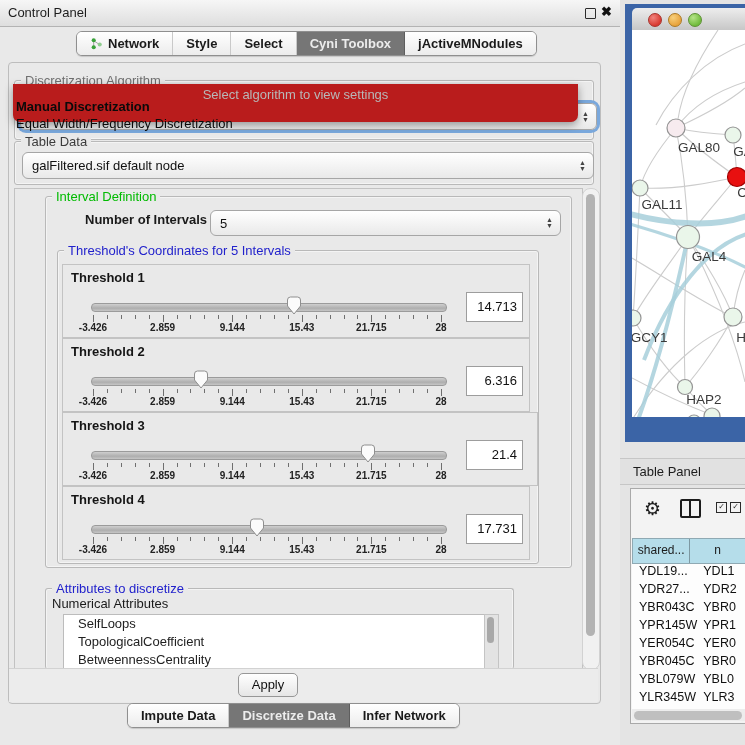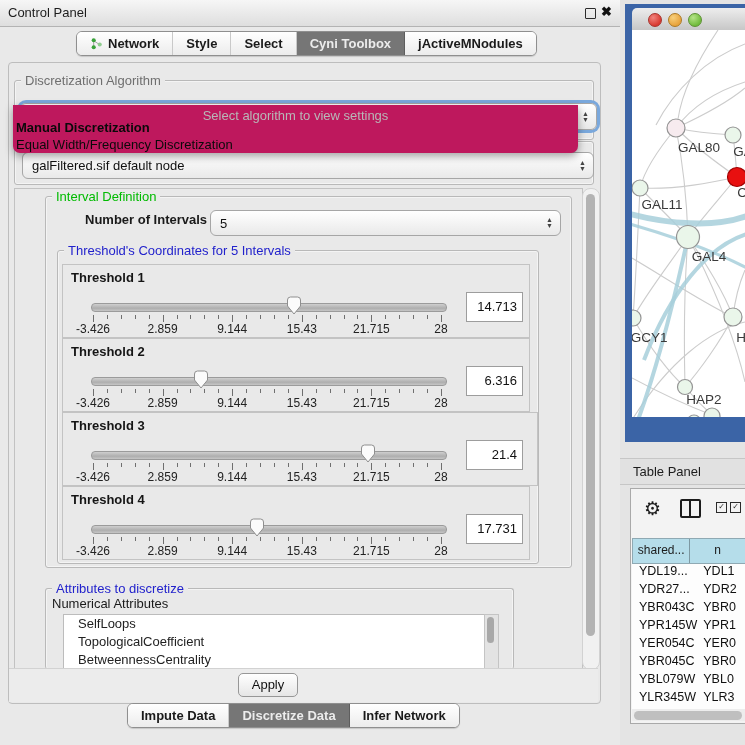--- a/index.html
+++ b/index.html
@@ -31,40 +31,40 @@
   .t-dark{color:#3c3c3c;}
   .t-green{color:#00bb00;}
   .t-blue{color:#2222cc;}
 
   .combo{position:absolute;background:linear-gradient(#ffffff,#e9e9e9);border:1px solid #a6a6a6;
          border-radius:6px;font-size:13px;color:#101010;display:flex;align-items:center;padding-left:9px;}
   .combo .stepper{position:absolute;right:7px;top:0;bottom:0;display:flex;flex-direction:column;
                   justify-content:center;line-height:6px;font-size:7px;color:#444;}
   .combo.focused{box-shadow:0 0 0 3px #7aa8dc;}
 
-  .popup{position:absolute;left:13px;top:84px;width:565px;height:48px;background:#be185d;
-         border-radius:0 0 7px 7px;box-shadow:0 3px 9px rgba(0,0,0,.38);z-index:30;margin-top:21px;}
+  .popup{position:absolute;left:13px;top:84px;width:565px;height:38px;background:#b91c1c;
+         border-radius:0 0 7px 7px;box-shadow:0 3px 9px rgba(0,0,0,.38);z-index:30;}
   .popup .ph{position:absolute;left:0;right:0;top:3px;text-align:center;font-size:13px;color:#b8b8b8;}
   .popup .opt{position:absolute;left:3px;font-size:13px;color:#0a0a0a;white-space:nowrap;}
   .popup .opt.b{font-weight:bold;}
 
   .scrollpane{position:absolute;left:14px;top:188px;width:567px;height:480px;
               border:1px solid #c2c2c2;background:#e9e9e9;overflow:hidden;}
   .vscroll{position:absolute;left:582px;top:188px;width:16px;height:480px;background:#f1f1f1;
            border:1px solid #d2d2d2;border-radius:8px;}
   .vthumb{position:absolute;left:2.5px;top:5px;width:9px;height:442px;background:#b3b3b3;border-radius:6px;}
 
   .noi-label{position:absolute;left:85px;top:212px;font-size:13px;font-weight:bold;color:#1a1a1a;}
   .th-row{position:absolute;left:62px;width:466px;height:72px;border:1px solid #c3c3c3;background:#e9e9e9;}
   .th-label{position:absolute;left:8px;top:5px;font-size:13px;font-weight:bold;color:#151515;}
   .th-track{position:absolute;left:28px;top:38px;width:354px;height:7px;border-radius:4px;
             border:1px solid #9b9b9b;background:linear-gradient(#cfcfcf,#aeaeae 60%,#c6c6c6);}
   .th-thumb{position:absolute;top:31px;width:16px;height:19px;}
   .tick{position:absolute;width:1px;background:#6f6f6f;}
-  .ticklab{position:absolute;top:57px;font-size:12px;font-weight:normal;color:#222;transform:translateX(-50%);white-space:nowrap;}
+  .ticklab{position:absolute;top:57px;font-size:10px;font-weight:bold;color:#222;transform:translateX(-50%);white-space:nowrap;}
   .th-value{position:absolute;left:403px;top:27px;width:50px;height:28px;background:#ffffff;
             border:1px solid #9d9d9d;font-size:13px;color:#111;text-align:right;line-height:28px;padding-right:5px;}
 
   .attr-sub{position:absolute;left:52px;top:596px;font-size:13px;font-weight:normal;color:#1a1a1a;}
   .listbox{position:absolute;left:63px;top:614px;width:420px;height:54px;background:#ffffff;
            border:1px solid #bcbcbc;overflow:hidden;}
   .listbox .li{font-size:13px;color:#222;line-height:18px;padding-left:14px;white-space:nowrap;}
   .lscroll{position:absolute;left:484px;top:614px;width:13px;height:54px;background:#e3e3e3;border:1px solid #c4c4c4;}
   .lthumb{position:absolute;left:2px;top:2px;width:7px;height:26px;background:#a8a8a8;border-radius:4px;}
 

